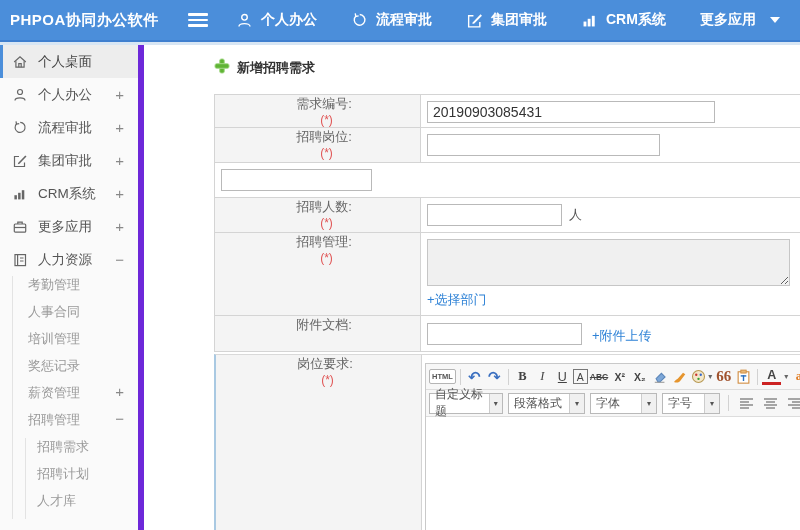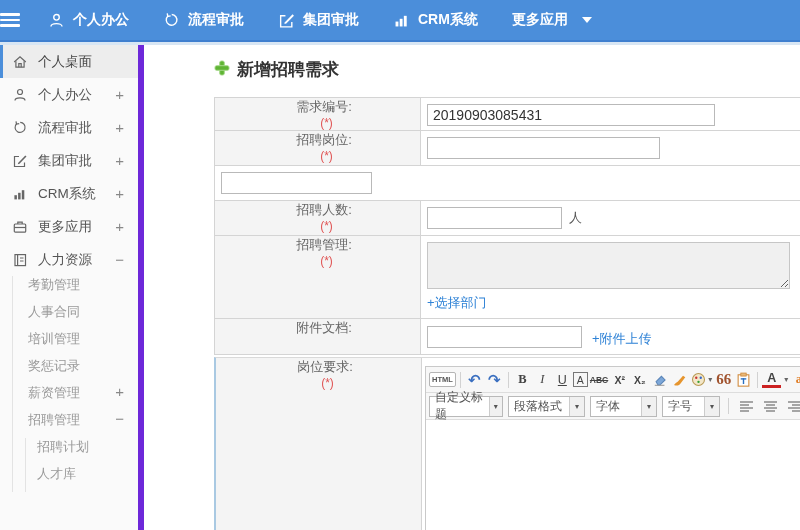--- a/index.html
+++ b/index.html
@@ -33,21 +33,21 @@
   .expander { margin-left:auto; color:#888; font-size:15px; line-height:1; }
   .sub-list { margin-left:12px; border-left:1px solid #e3e3e3; }
   .sub-item { height:27px; display:flex; align-items:flex-start; padding-left:15px; padding-right:14px;
     font-size:13px; color:#999; cursor:pointer; }
   .sub2-list { margin-left:12px; border-left:1px solid #e3e3e3; }
   .sub2-list .sub-item { padding-left:11px; }
 
   
   .main { flex:1; background:#fff; overflow:hidden; padding:13px 0 0 70px; min-width:0; }
   .title { display:flex; align-items:center; gap:7px; margin-bottom:16px; }
-  .title-text { font-size:17px; font-weight:bold; color:#333; }
+  .title-text { font-size:13px; font-weight:bold; color:#333; }
 
   .form { width:648px; border-top:1px solid #d4d4d4; }
   .row { display:flex; border-bottom:1px solid #d4d4d4; border-left:1px solid #d4d4d4; }
   .row-label { width:206px; flex-shrink:0; background:#f4f4f4; border-right:1px solid #d4d4d4;
     padding-left:13px; display:flex; align-items:center; font-size:13px; color:#666;flex-direction:column; }
   .req { color:#e05555; margin-left:5px; font-size:12px; }
   .row-value { flex:1; padding:6px 8px 6px 6px; display:flex; align-items:center; background:#fff; min-width:0; }
   input.text { height:22px; border:1px solid #b9b9b9; padding:0 5px; font-size:14px; color:#333;
     background:#fff; outline:none; font-family:inherit; }
   .w1{width:288px;} .w2{width:233px;} .w3{width:151px;} .w4{width:135px;} .w6{width:155px;}
@@ -91,20 +91,21 @@
   .select .caret-btn { margin-left:auto; width:15px; height:100%; border-left:1px solid #ccc;
     background:#f0f0f0; display:flex; align-items:center; justify-content:center; font-size:8px; color:#555; }
   .editor-content { height:261px; background:#fff; outline:none; }
 </style>
 </head>
 <body>
 
 <div class="app">
 
   <div class="header">
+    <div class="logo">PHPOA协同办公软件</div>
     <div class="hamburger">
       <span></span>
         <span></span>
         <span></span>
     </div>
     <div class="nav">
       <div class="nav-item">
         <span>
           <svg width="17" height="17" viewBox="0 0 16 16" fill="none" stroke="currentColor" stroke-width="1.3">
             <circle cx="8" cy="5" r="2.6"></circle>
@@ -241,20 +242,23 @@
         </div>
         <div class="sub-item">
           <span>薪资管理</span>
           <span class="expander">+</span>
         </div>
         <div class="sub-item">
           <span>招聘管理</span>
           <span class="expander">−</span>
         </div>
         <div class="sub2-list">
+          <div class="sub-item">
+            <span>招聘需求</span>
+          </div>
           <div class="sub-item">
             <span>招聘计划</span>
           </div>
           <div class="sub-item">
             <span>人才库</span>
           </div>
         </div>
       </div>
     </div>
 

